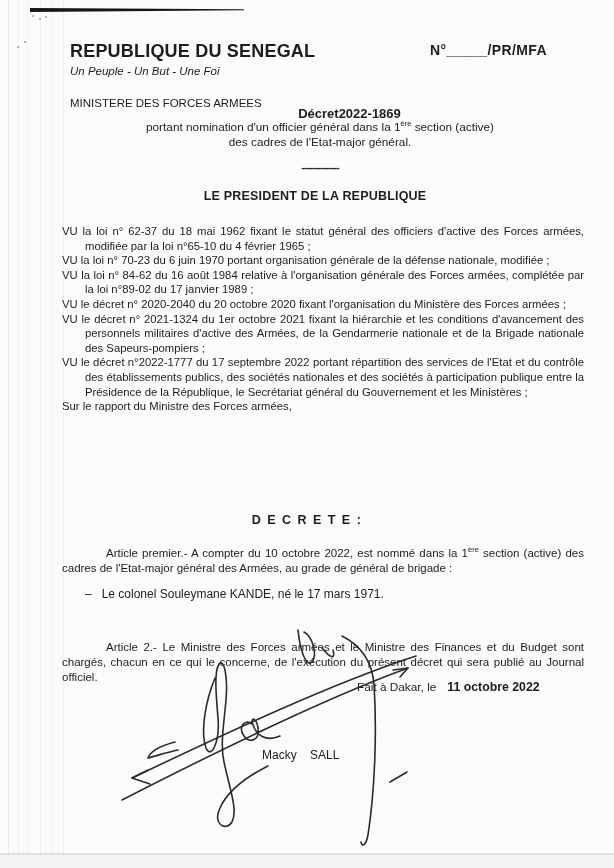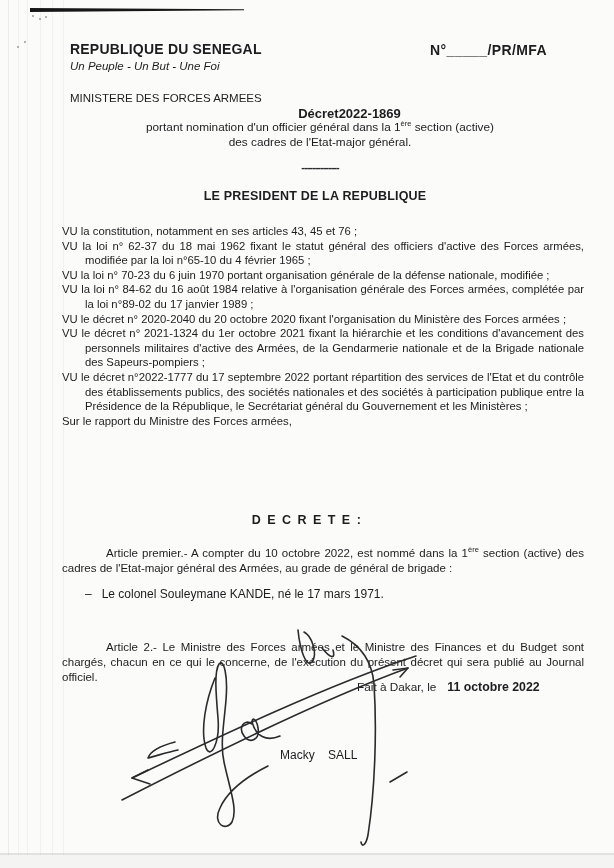--- a/index.html
+++ b/index.html
@@ -16,21 +16,21 @@
   .topline {
     position:absolute; left:30px; top:8px; width:214px; height:4px;
     background:#161616;
     clip-path:polygon(0 0, 100% 32%, 100% 58%, 0 100%);
   }
   .speck { position:absolute; background:#4d4d52; border-radius:50%; width:2px; height:2px; opacity:.55; }
   .bottom-edge { position:absolute; left:0; right:0; top:853px; height:2px; background:rgba(150,150,158,.25); }
   .bottom-band { position:absolute; left:0; right:0; top:855px; bottom:0; background:#f4f4f3; }
 
   .org { position:absolute; left:70px; top:40px; line-height:1.3; }
-  .org .country { font-weight:bold; font-size:14px; letter-spacing:.2px; }
+  .org .country { font-weight:bold; font-size:18px; letter-spacing:.2px; }
   .org .motto { font-style:italic; font-size:11.5px; margin-top:1px; }
   .org .ministry { font-size:11.5px; margin-top:17px; }
 
   .refnum { position:absolute; left:430px; top:42px; font-weight:bold; font-size:14px; letter-spacing:.4px;text-align:center; }
 
   .decree-title {
     position:absolute; top:106px; left:0; width:100%;
     padding-left:85px; box-sizing:border-box;
     text-align:center; font-weight:bold; font-size:13px;
   }
@@ -70,21 +70,21 @@
   }
   #article1 { top:546px; }
   #article2 { top:640px; }
   .b { font-weight:normal;margin-left:44px; }
 
   .appointee { position:absolute; left:85px; top:587px; font-size:12px; white-space:pre-wrap; }
 
   .fait { position:absolute; left:357px; top:680px; font-size:11.8px; white-space:nowrap; }
   .fait .date { font-weight:bold; font-size:12.3px; margin-left:11px; }
 
-  .signer { position:absolute; left:280px; top:748px; font-size:12px; white-space:pre; }
+  .signer { position:absolute; left:262px; top:748px; font-size:12px; white-space:pre; }
 
   .signature-svg { position:absolute; left:100px; top:626px; width:330px; height:242px; }
   sup.sm { font-size:7.5px; line-height:0; vertical-align:super; }
 </style>
 </head>
 <body>
 
 <div class="scanline dk" style="left:8px"></div>
 <div class="scanline" style="left:18px"></div>
 <div class="scanline" style="left:27px"></div>
@@ -112,21 +112,20 @@
 </div>
 <div class="subtitle">
   <div><span>portant nomination d'un officier général dans la 1</span><sup class="sm">ère</sup><span> section (active)</span></div>
   <div>des cadres de l'Etat-major général.</div>
 </div>
 <div class="separator">--------------</div>
 
 <div class="president">LE PRESIDENT DE LA REPUBLIQUE</div>
 
 <div class="visas">
-  <div class="visa">VU la constitution, notamment en ses articles 43, 45 et 76 ;</div>
   <div class="visa">VU la loi n° 62-37 du 18 mai 1962 fixant le statut général des officiers d'active des Forces armées, modifiée par la loi n°65-10 du 4 février 1965 ;</div>
   <div class="visa">VU la loi n° 70-23 du 6 juin 1970 portant organisation générale de la défense nationale, modifiée ;</div>
   <div class="visa">VU la loi n° 84-62 du 16 août 1984 relative à l'organisation générale des Forces armées, complétée par la loi n°89-02 du 17 janvier 1989 ;</div>
   <div class="visa">VU le décret n° 2020-2040 du 20 octobre 2020 fixant l'organisation du Ministère des Forces armées ;</div>
   <div class="visa">VU le décret n° 2021-1324 du 1er octobre 2021 fixant la hiérarchie et les conditions d'avancement des personnels militaires d'active des Armées, de la Gendarmerie nationale et de la Brigade nationale des Sapeurs-pompiers ;</div>
   <div class="visa">VU le décret n°2022-1777 du 17 septembre 2022 portant répartition des services de l'Etat et du contrôle des établissements publics, des sociétés nationales et des sociétés à participation publique entre la Présidence de la République, le Secrétariat général du Gouvernement et les Ministères ;</div>
   <div class="report">Sur le rapport du Ministre des Forces armées,</div>
 </div>
 
 <div class="decrete">D E C R E T E :</div>

